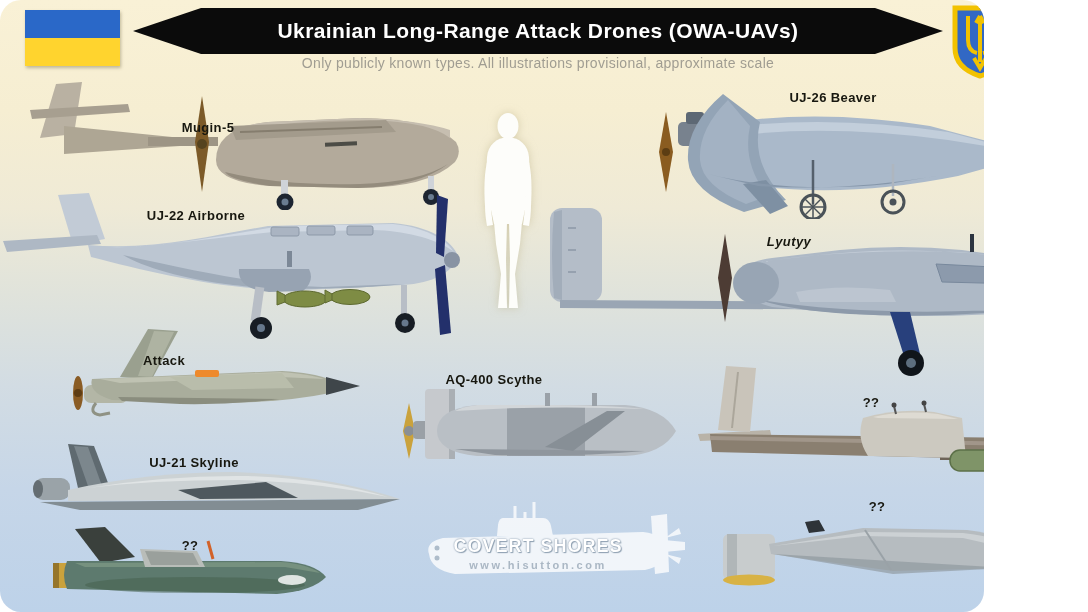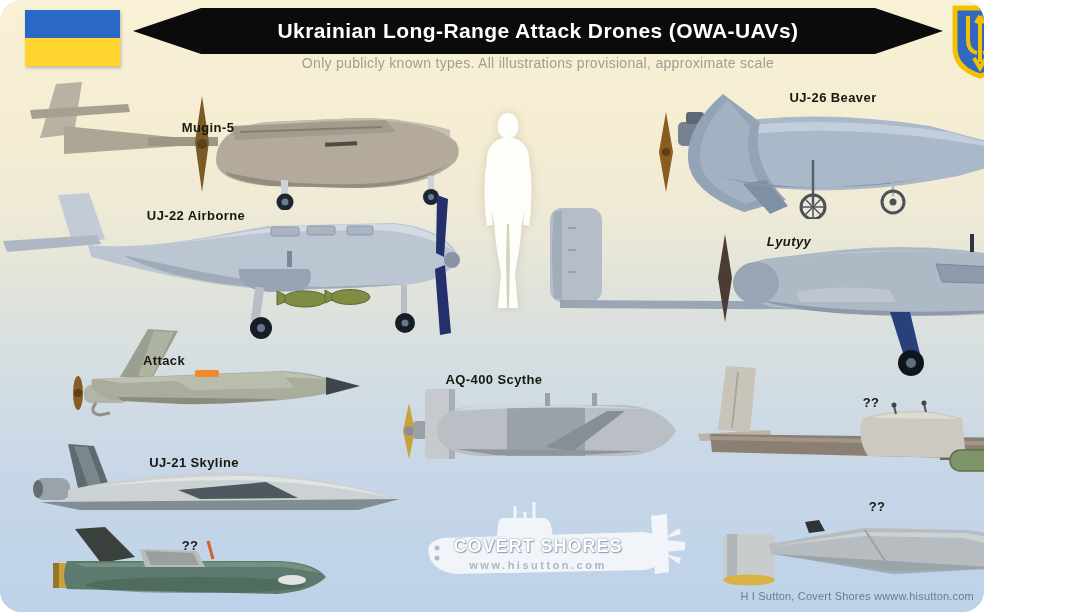--- a/index.html
+++ b/index.html
@@ -318,15 +318,14 @@
         <path d="M250,40 L264,30 L266,36 Z"></path>
           <path d="M250,56 L264,66 L266,60 Z"></path>
         <circle cx="22" cy="50" r="2.5" fill="#a9b6c2"></circle>
           <circle cx="22" cy="60" r="2.5" fill="#a9b6c2"></circle>
       </g>
     </svg>
     <div class="wm-title">COVERT SHORES</div>
     <div class="wm-url">www.hisutton.com</div>
   </div>
 
-  <div class="abs credit">H I Sutton, Covert Shores wwww.hisutton.com</div>
 
 </div>
 
 </body></html>

